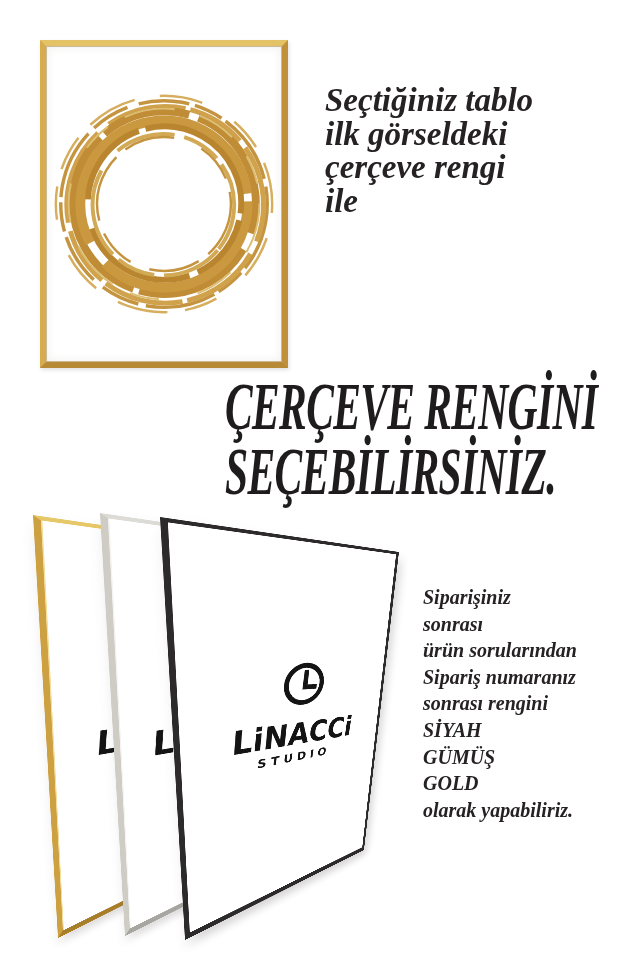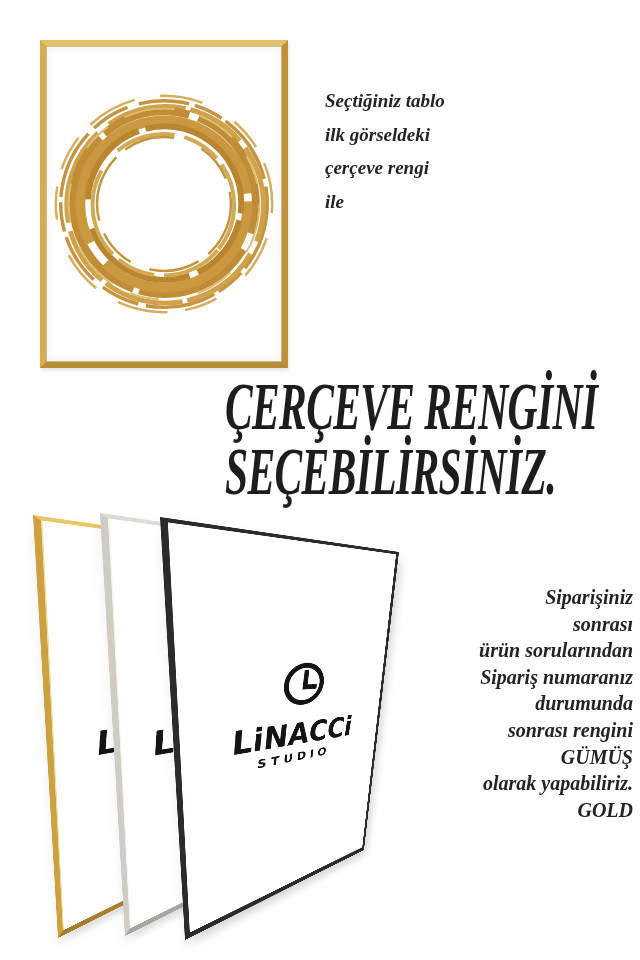--- a/index.html
+++ b/index.html
@@ -20,21 +20,21 @@
     box-shadow: inset 0 0 0 1px rgba(150,110,40,.45), inset 0 0 10px rgba(60,50,30,.10), 1px 2px 4px rgba(0,0,0,.12);
   }
   .top-frame .art{
     position:absolute;inset:0;display:flex;align-items:center;justify-content:center;
   }
   .top-frame svg{width:100%;height:100%;}
 
   
   .note{
     position:absolute;left:325px;top:84px;width:300px;
-    font-size:19px;line-height:33.5px;font-weight:bold;font-style:italic;
+    font-size:33px;line-height:33.5px;font-weight:bold;font-style:italic;
     color:#262223;
   }
 
   
   .heading{
     position:absolute;left:225px;top:374px;margin:0;
     font-size:68px;line-height:65px;font-weight:bold;font-style:italic;
     letter-spacing:-1px;white-space:nowrap;
     color:#1f1c1d;
     transform:scaleX(.61);transform-origin:0 0;
@@ -82,21 +82,20 @@
   }
   .logo .sub{
     font-size:14px;font-weight:bold;letter-spacing:5px;margin-top:3px;line-height:1;
   }
 
   
   .info{
     position:absolute;left:423px;top:584px;width:210px;
     font-size:20px;line-height:26.6px;font-weight:bold;font-style:italic;
     color:#262223;
-    text-align:right;
   }
 </style>
 </head>
 <body>
 
 <div class="top-frame">
   <div class="art">
     <svg viewBox="0 0 240 240">
       <g fill="none">
         <circle cx="120" cy="120" r="110" stroke="#d5ae5e" stroke-width="2.5" stroke-dasharray="34 18 52 26 44 38" transform="rotate(200 120 120)"></circle>
@@ -162,18 +161,18 @@
       <div class="sub">STUDIO</div>
     </div>
   </div>
 </div>
 
 <div class="info">
   <div>Siparişiniz</div>
   <div>sonrası</div>
   <div>ürün sorularından</div>
   <div>Sipariş numaranız</div>
-  <div>durumunda</div>
   <div>sonrası rengini</div>
+  <div>SİYAH</div>
   <div>GÜMÜŞ</div>
+  <div>GOLD</div>
   <div>olarak yapabiliriz.</div>
-  <div>GOLD</div>
 </div>
 
 </body></html>

